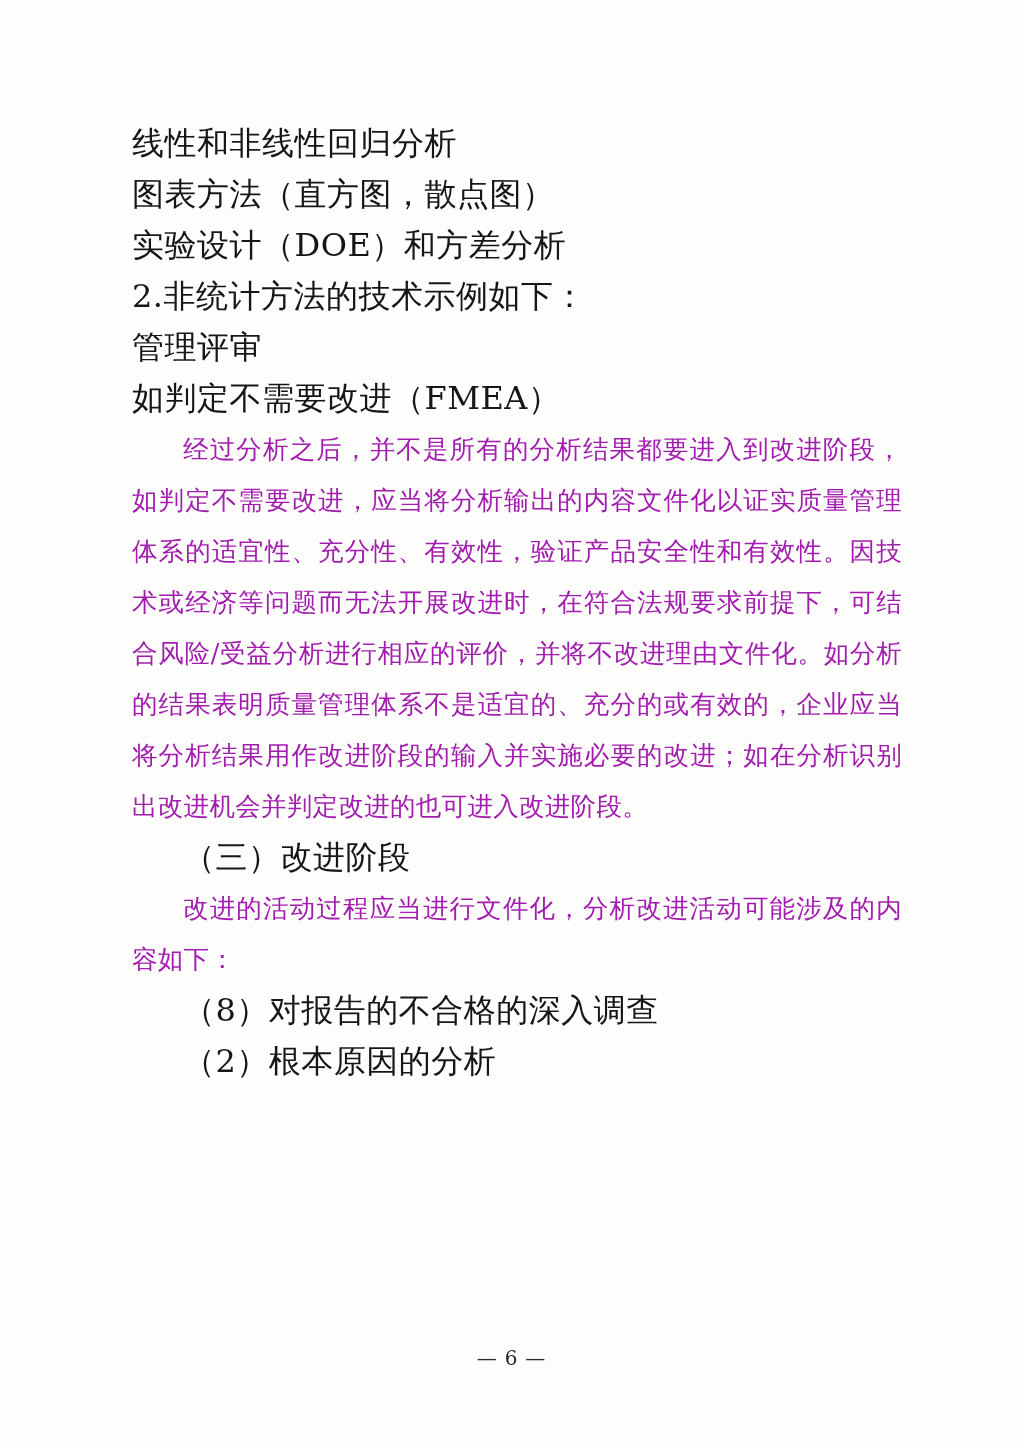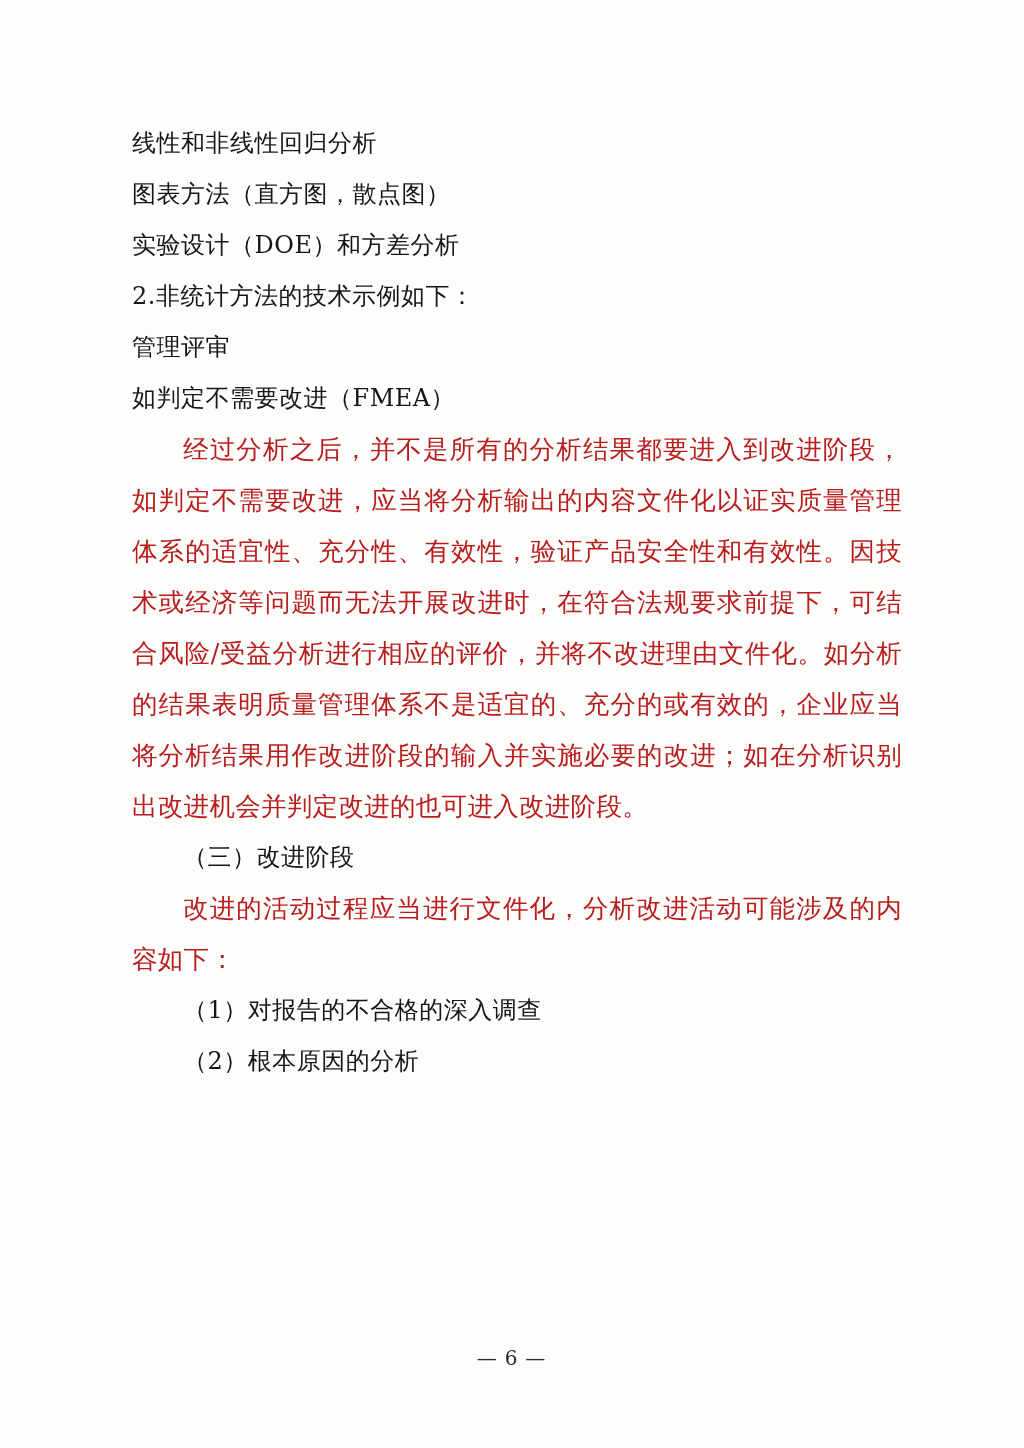--- a/index.html
+++ b/index.html
@@ -16,39 +16,39 @@
     font-family: "DejaVu Serif", "Liberation Serif", serif;
     color: #1a1a1a;
   }
   .content {
     position: absolute;
     left: 132px;
     top: 118px;
     width: 770px;
   }
   .line {
-    font-size: 24px;
+    font-size: 32px;
     line-height: 51px;
     letter-spacing: 0.5px;
     white-space: pre-wrap;
     color: #161616;
   }
   .indent {
     text-indent: 51px;
   }
   .indent2 {
     text-indent: 51px;
   }
   .para {
     font-size: 25.5px;
     line-height: 51px;
     letter-spacing: 0.3px;
     text-align: justify;
     text-justify: inter-ideograph;
-    color: #b91c1c;
+    color: #a21caf;
   }
   .footer {
     position: absolute;
     left: 0;
     right: 0;
     bottom: 78px;
     text-align: center;
     font-size: 20px;
     letter-spacing: 2px;
     color: #2a2a2a;
@@ -72,21 +72,21 @@
     <div class="line">管理评审</div>
     <div class="line">如判定不需要改进（FMEA）</div>
 
     <div class="para indent">经过分析之后，并不是所有的分析结果都要进入到改进阶段，如判定不需要改进，应当将分析输出的内容文件化以证实质量管理体系的适宜性、充分性、有效性，验证产品安全性和有效性。因技术或经济等问题而无法开展改进时，在符合法规要求前提下，可结合风险/受益分析进行相应的评价，并将不改进理由文件化。如分析的结果表明质量管理体系不是适宜的、充分的或有效的，企业应当将分析结果用作改进阶段的输入并实施必要的改进；如在分析识别出改进机会并判定改进的也可进入改进阶段。</div>
 
     <div class="line indent">（三）改进阶段</div>
 
     <div class="para indent">改进的活动过程应当进行文件化，分析改进活动可能涉及的内容如下：</div>
 
 
-    <div class="line indent2">（1）对报告的不合格的深入调查</div>
+    <div class="line indent2">（8）对报告的不合格的深入调查</div>
     <div class="line indent2">（2）根本原因的分析</div>
 
   </div>
 
   <div class="footer">
     <span>—</span><span class="pn">6</span><span>—</span>
   </div>
 </div>
 
 </body></html>

